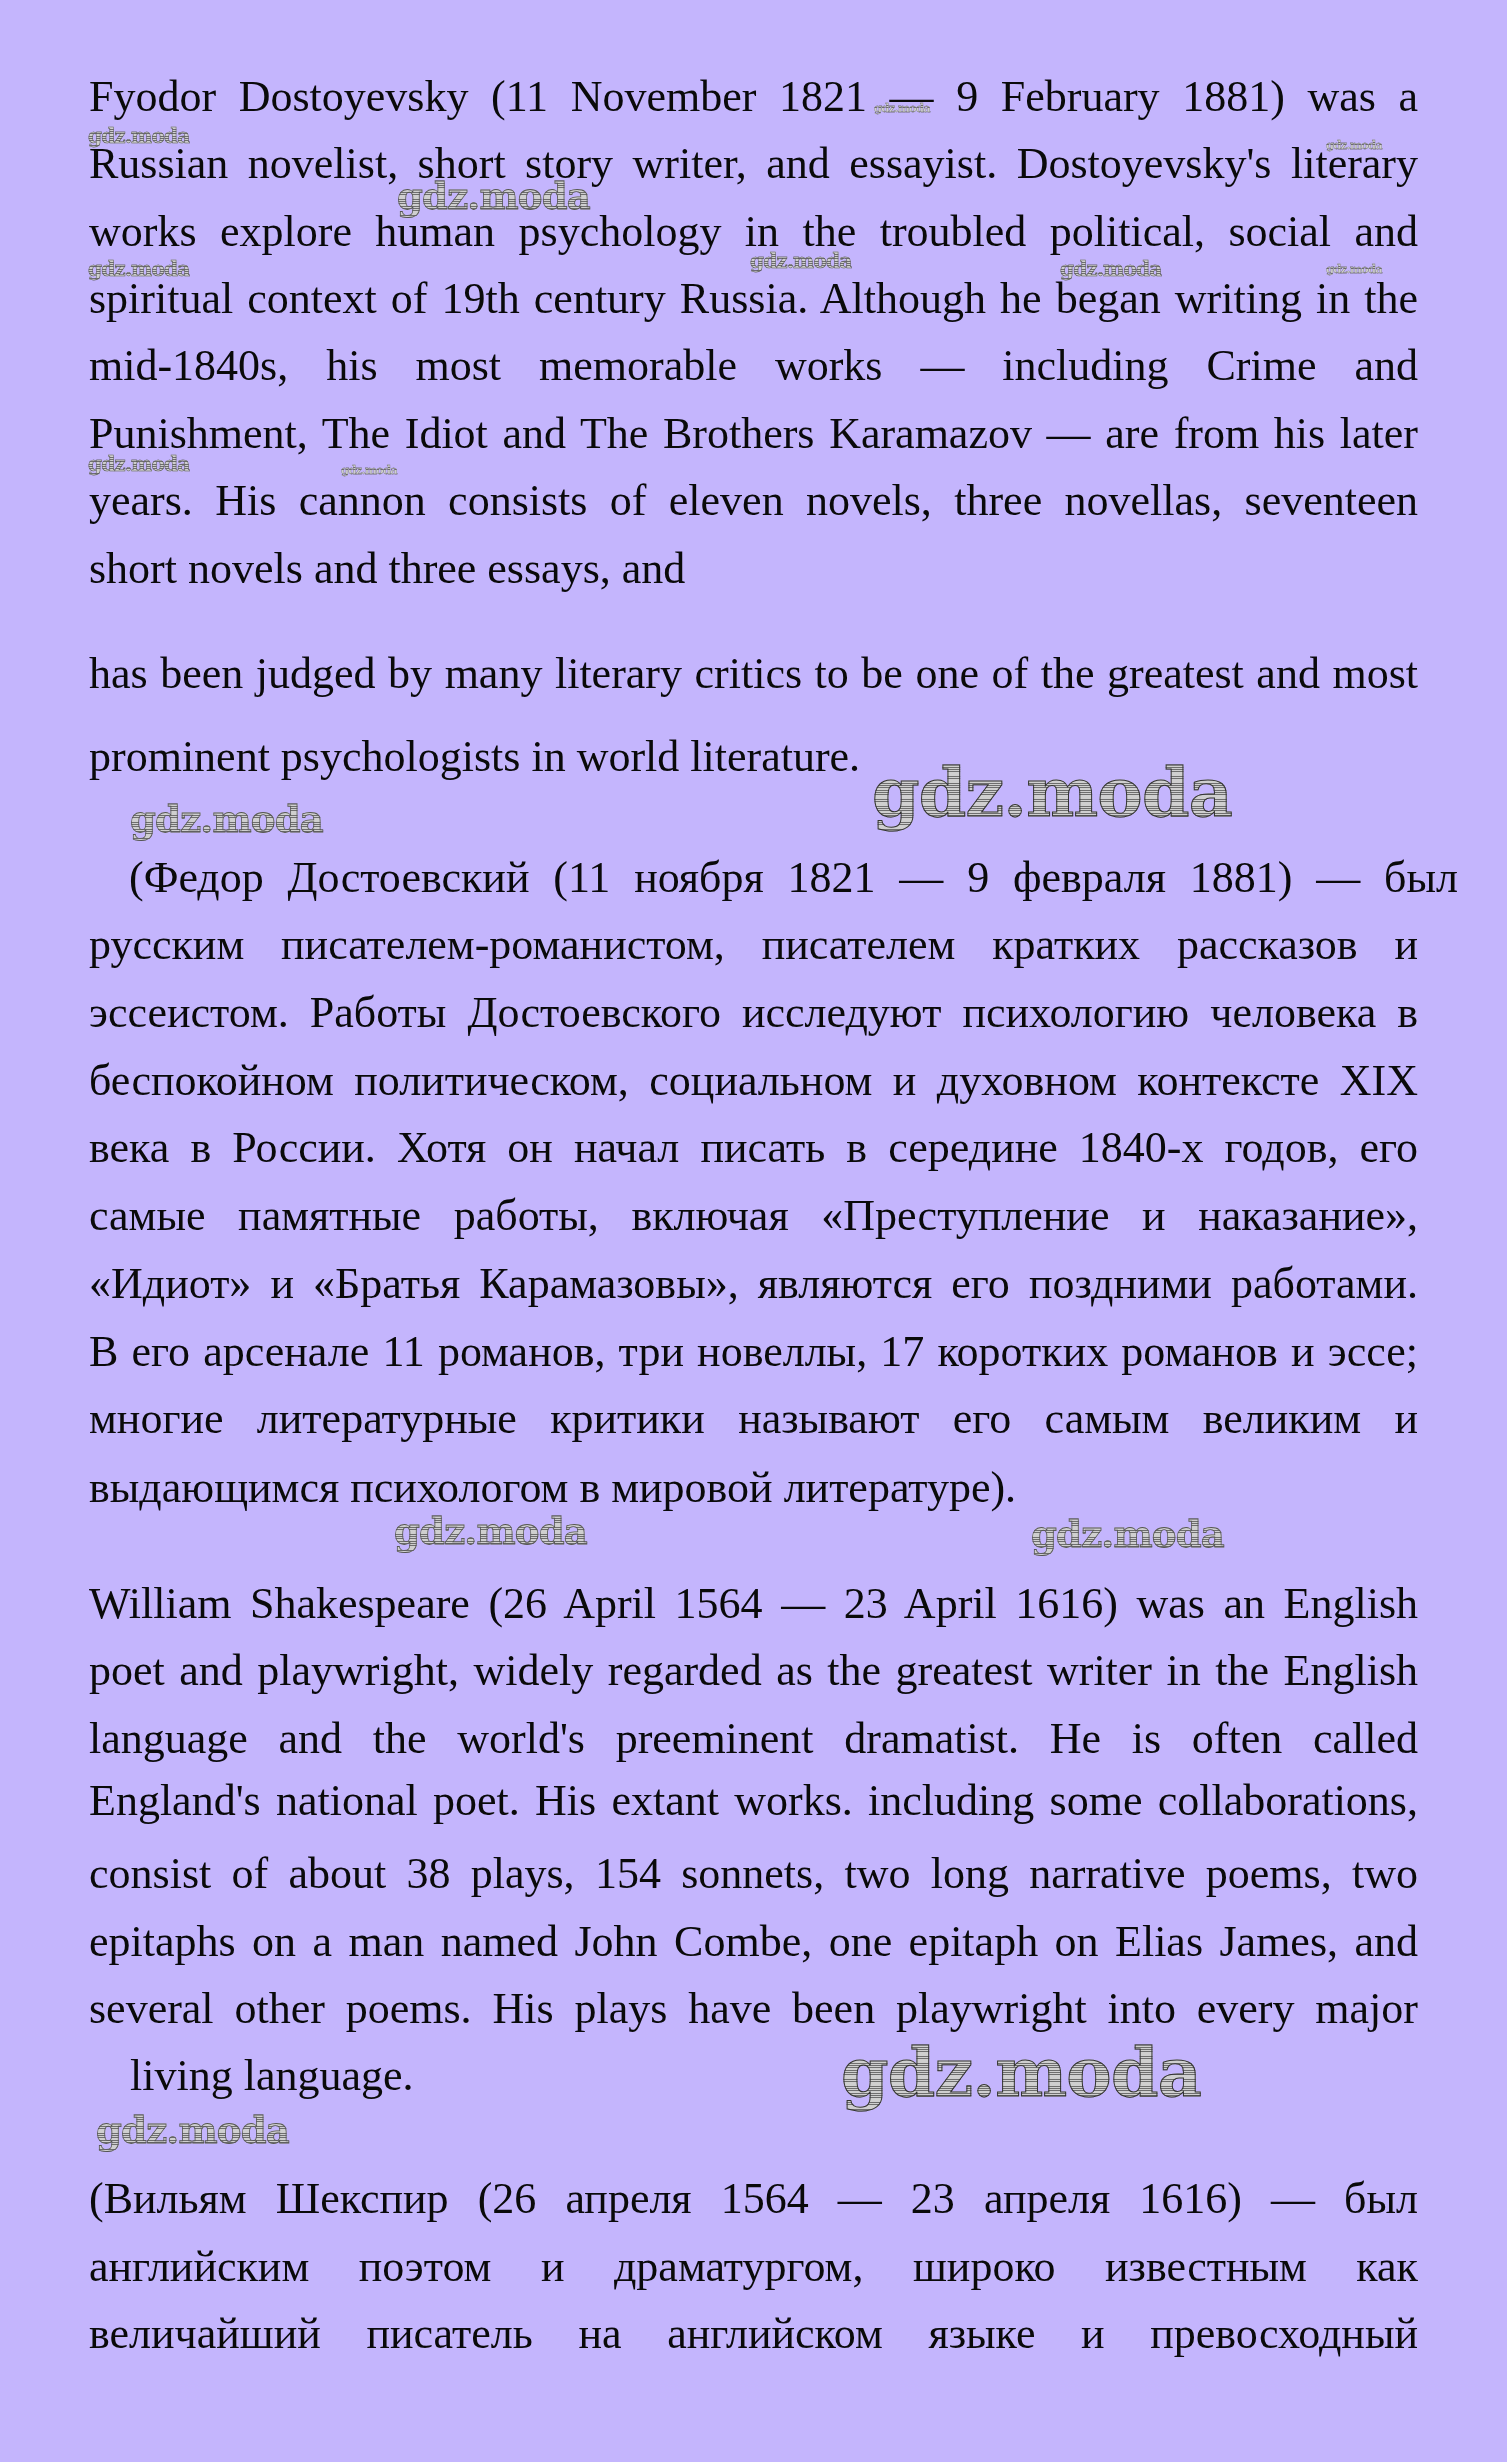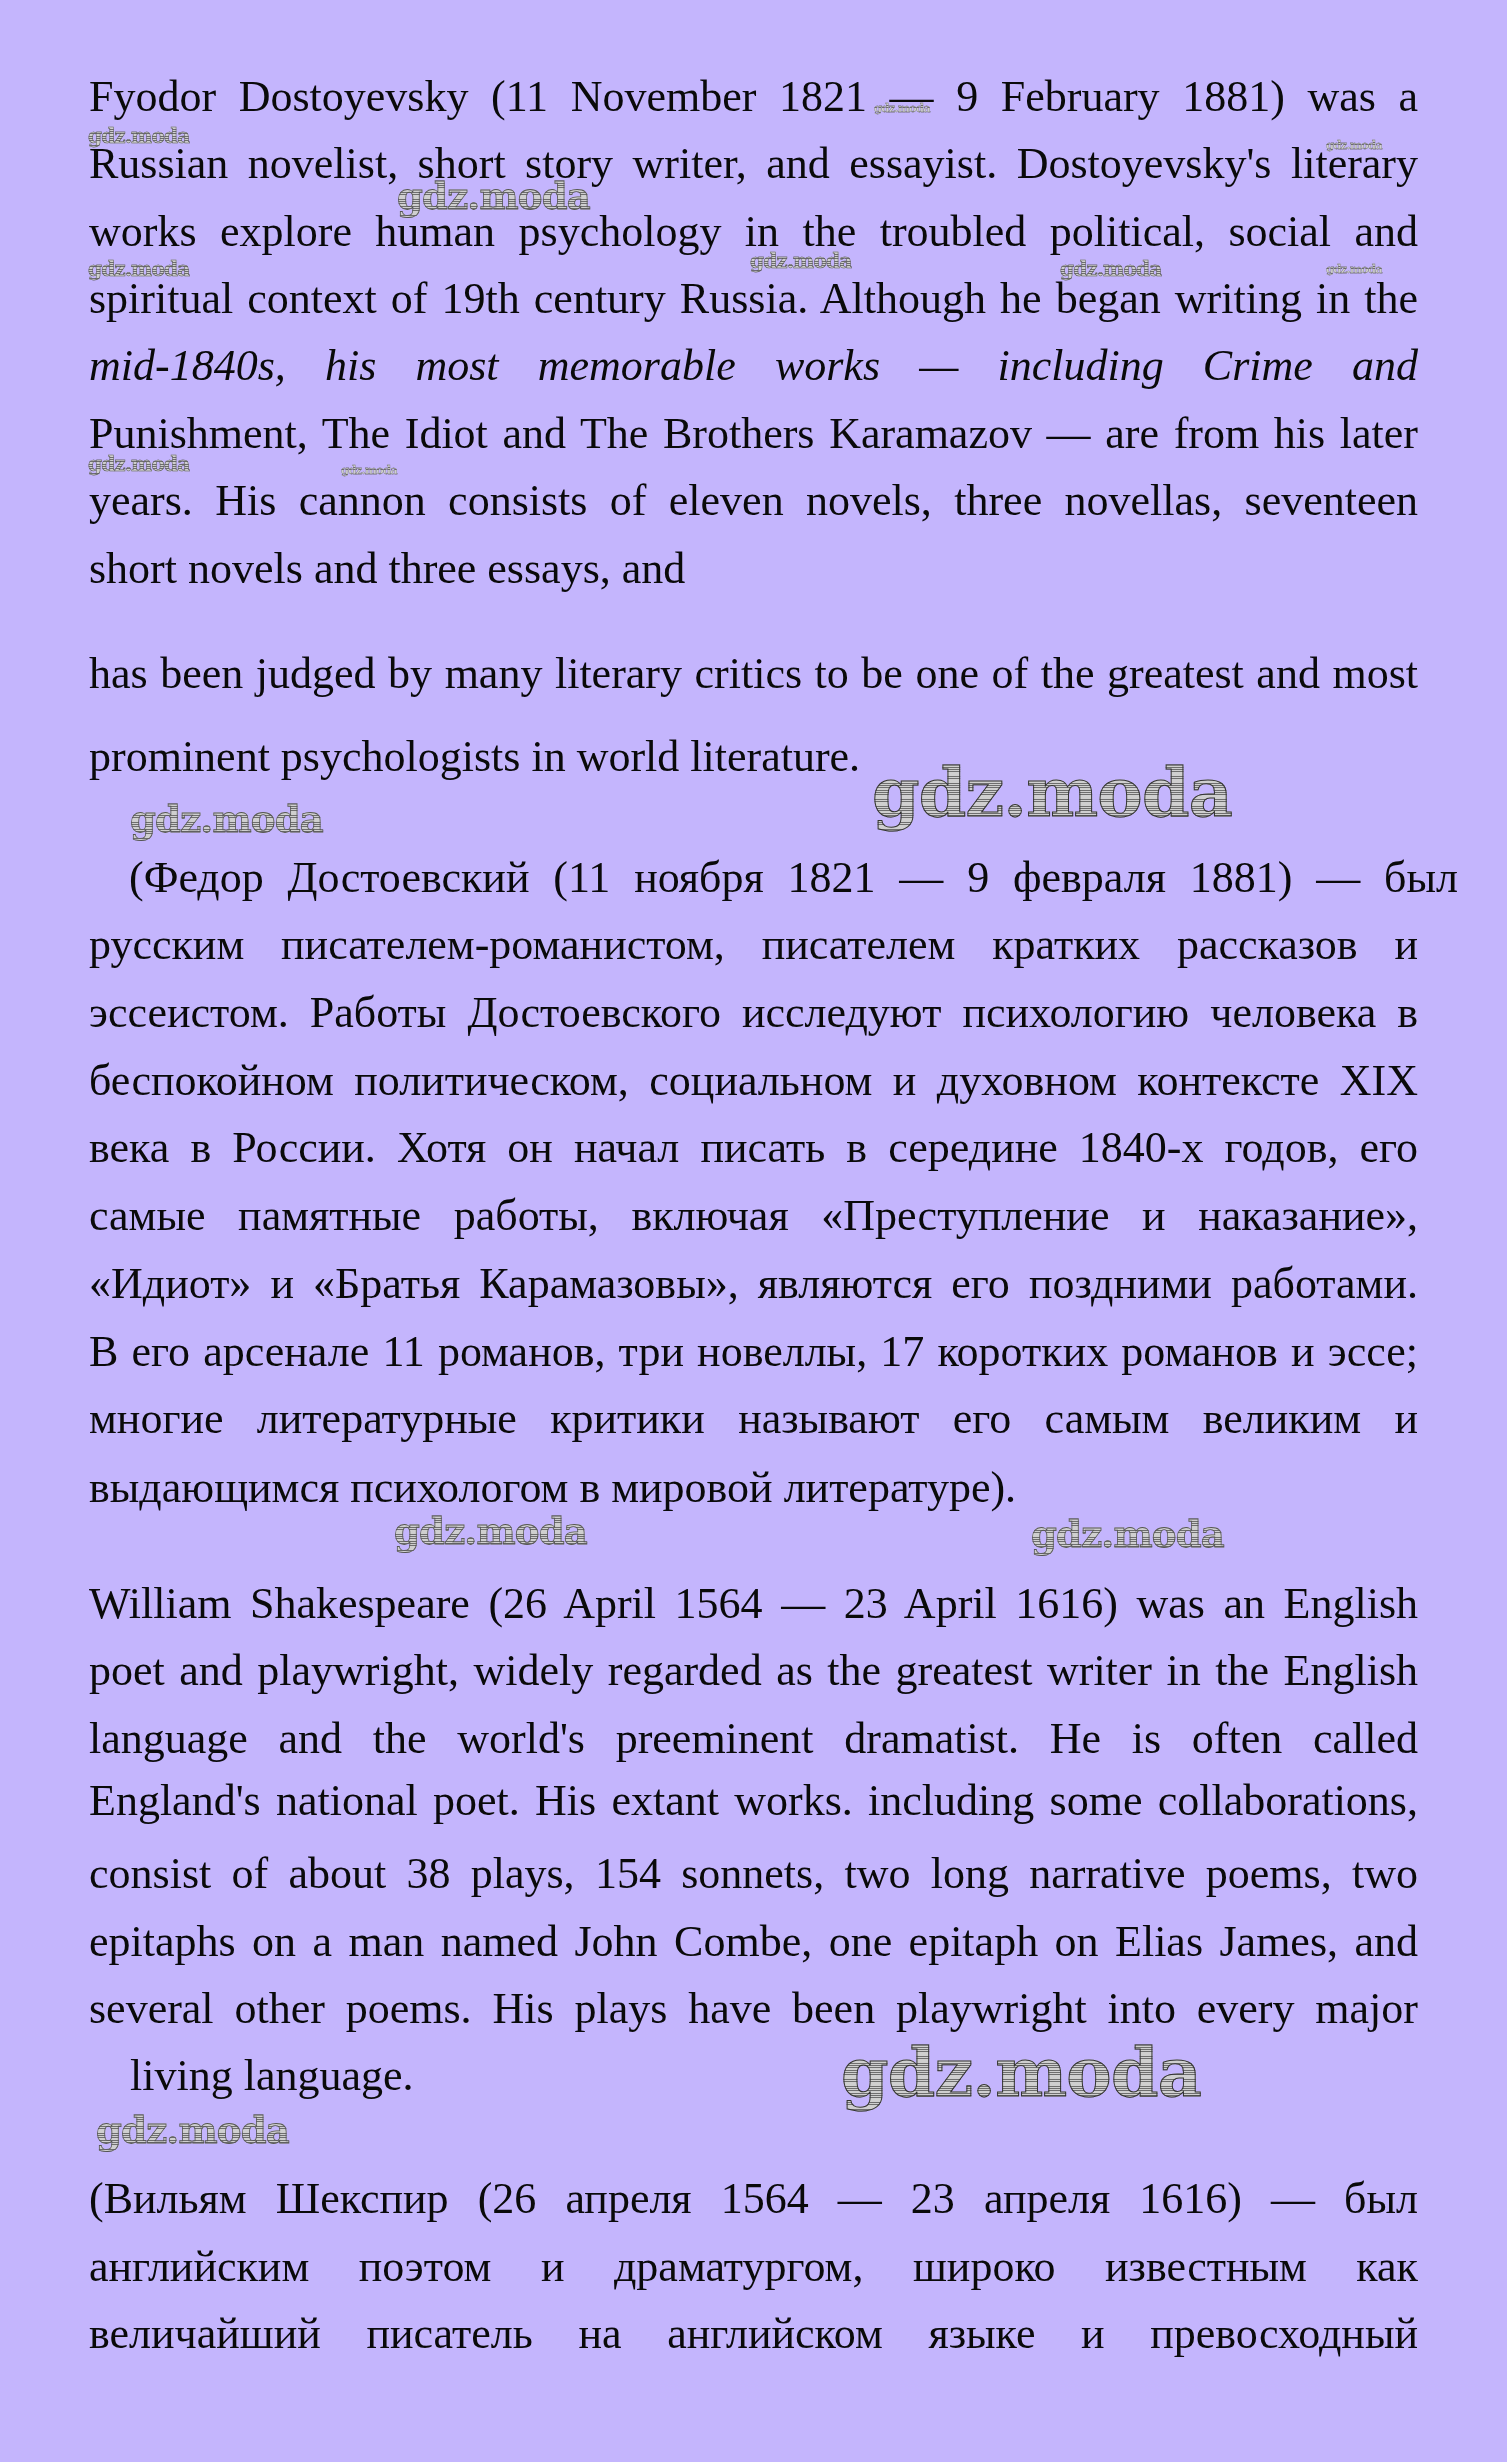--- a/index.html
+++ b/index.html
@@ -42,21 +42,21 @@
 </head>
 <body>
 
 <div class="page">
 
   <div>
     <div class="line" style="top: 70px; white-space: normal;">Fyodor Dostoyevsky (11 November 1821 — 9 February 1881) was a</div>
     <div class="line" style="top: 137px; white-space: normal;">Russian novelist, short story writer, and essayist. Dostoyevsky's literary</div>
     <div class="line" style="top: 205px; white-space: normal;">works explore human psychology in the troubled political, social and</div>
     <div class="line" style="top: 272px; white-space: normal;">spiritual context of 19th century Russia. Although he began writing in the</div>
-    <div class="line" style="top: 339px; white-space: normal; font-style: italic;">mid-1840s, his most memorable works — including Crime and</div>
+    <div class="line" style="top: 339px; white-space: normal;">mid-1840s, his most memorable works — including Crime and</div>
     <div class="line" style="top: 407px; white-space: normal;">Punishment, The Idiot and The Brothers Karamazov — are from his later</div>
     <div class="line" style="top: 474px; white-space: normal;">years. His cannon consists of eleven novels, three novellas, seventeen</div>
     <div class="line last" style="top: 542px; white-space: normal;">short novels and three essays, and</div>
   </div>
 
   <div>
     <div class="line" style="top: 647px; white-space: normal;">has been judged by many literary critics to be one of the greatest and most</div>
     <div class="line last" style="top: 730px; white-space: normal;">prominent psychologists in world literature.</div>
   </div>
 

